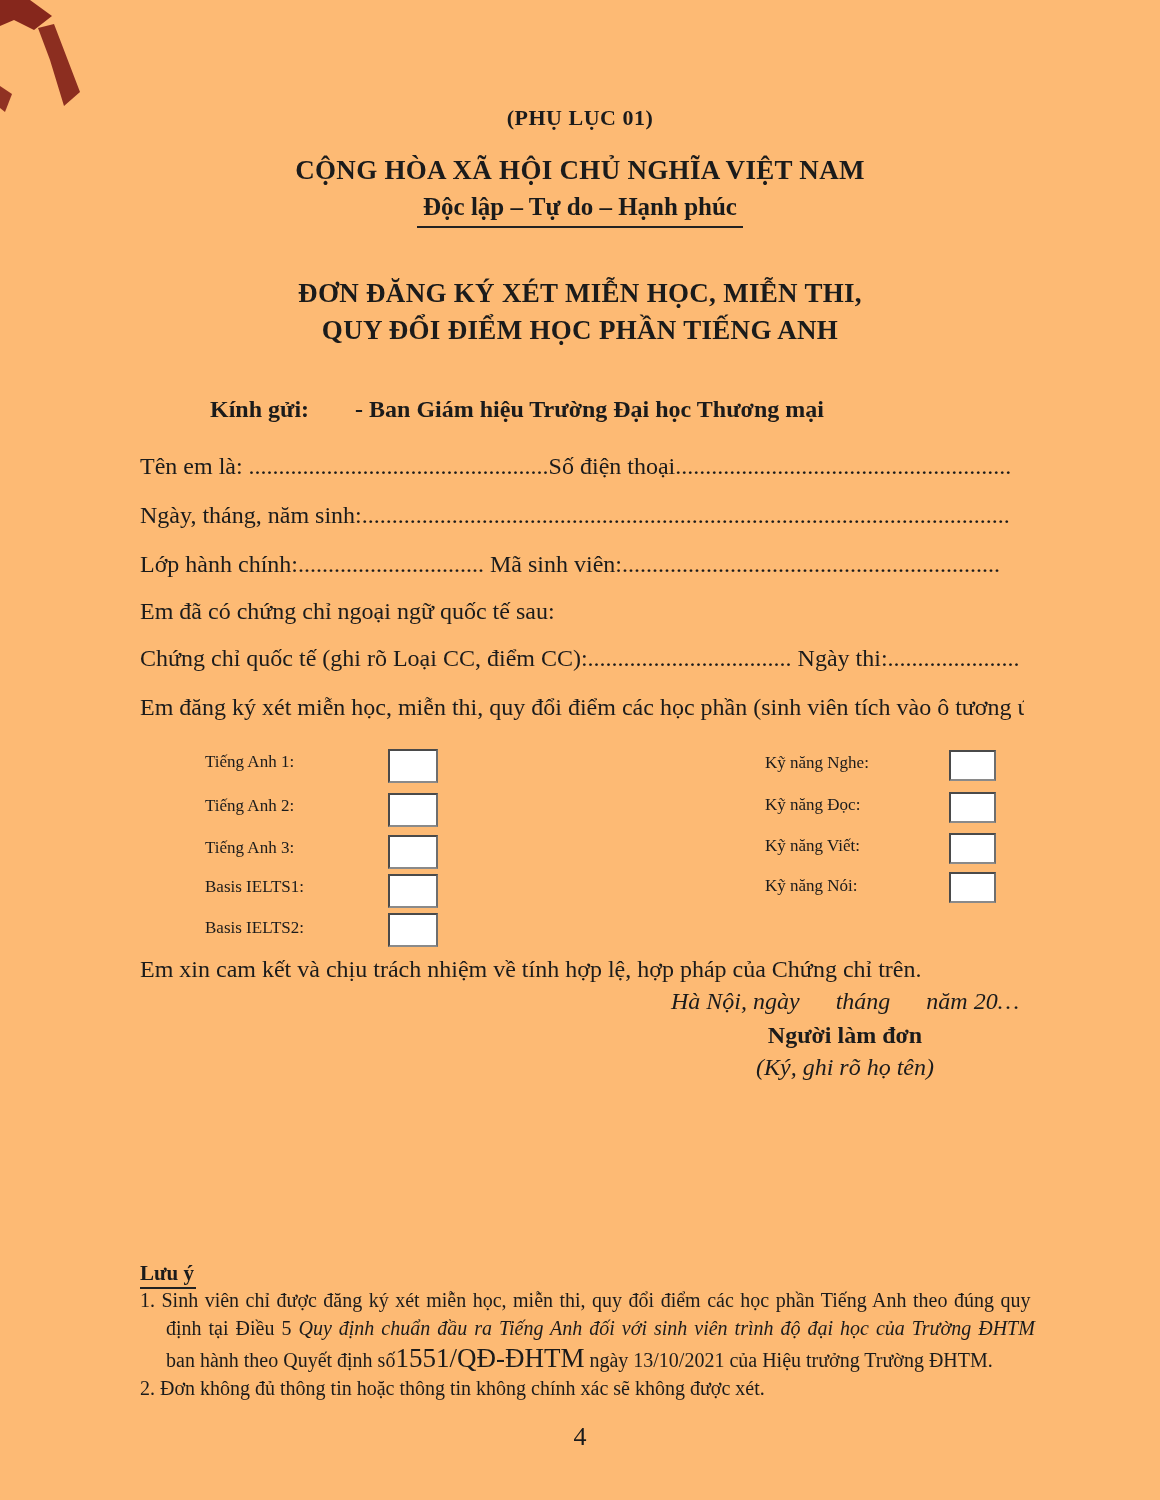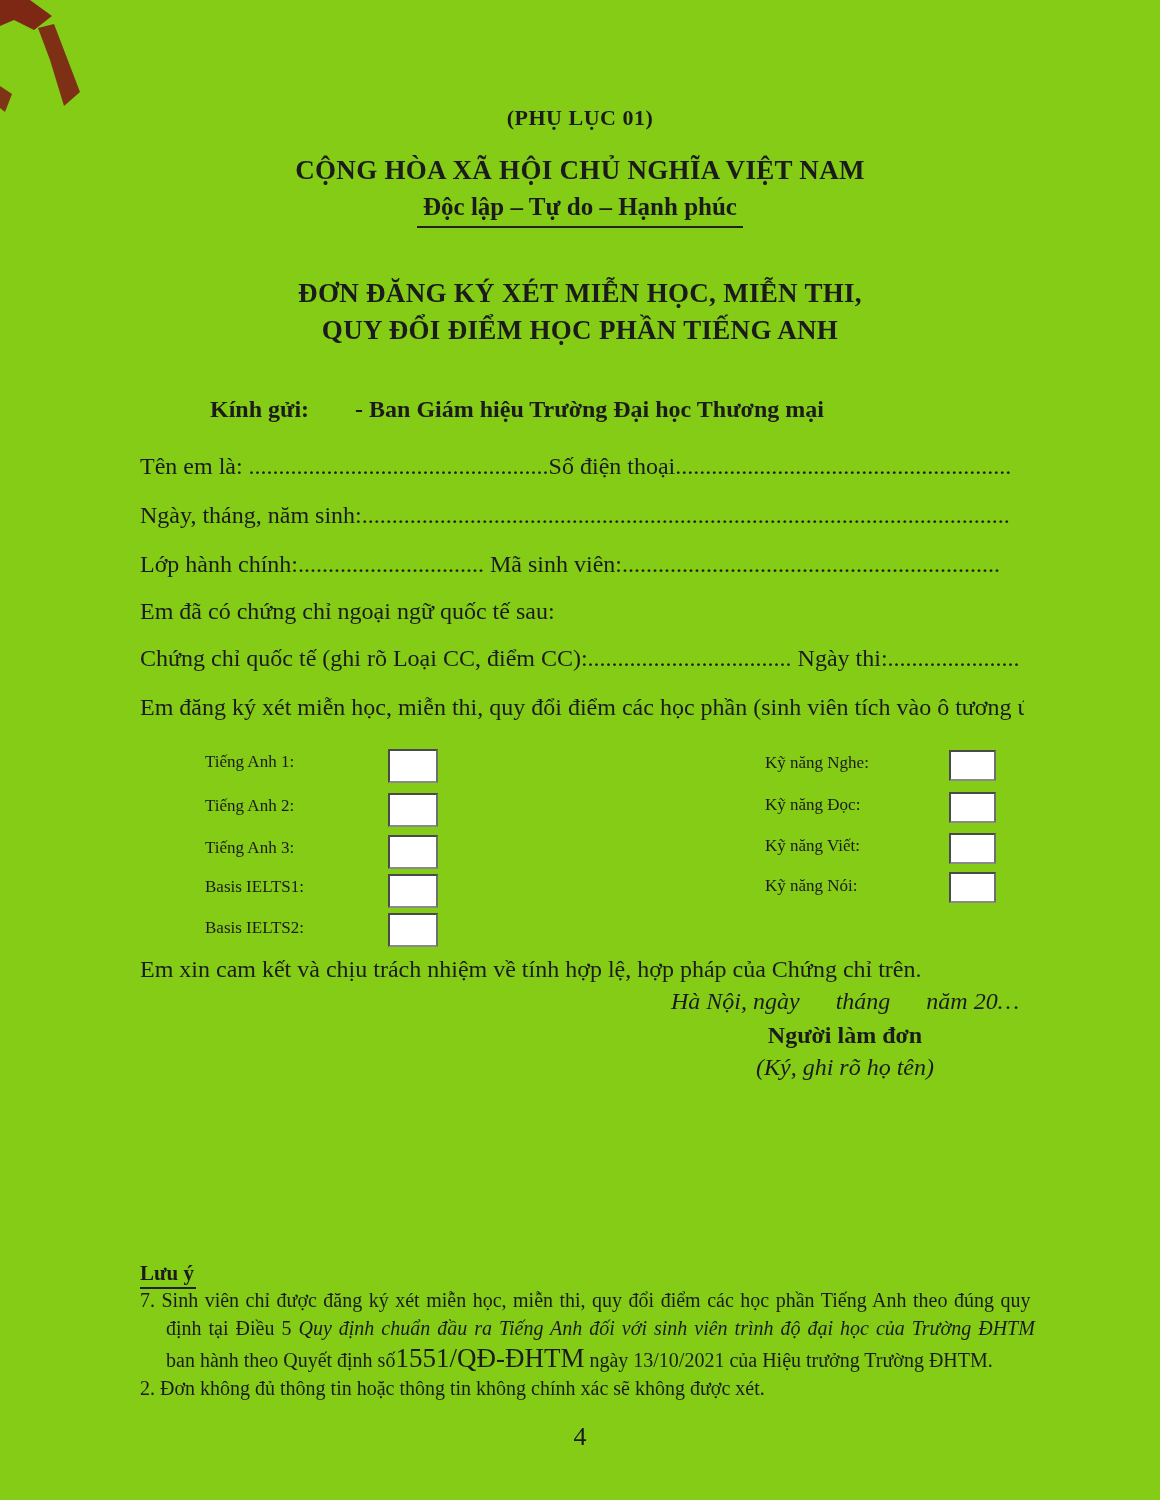--- a/index.html
+++ b/index.html
@@ -1,19 +1,19 @@
 <!DOCTYPE html>
 <html><head>
 <meta charset="utf-8">
 <style>
   html,body{margin:0;padding:0;background:#e8e8e8;}
   .page{
     position:relative;
     width:1160px;height:1500px;
-    background:#84cc16;
+    background:#fdba74;
     overflow:hidden;
     font-family:"Liberation Serif","DejaVu Serif",serif;
     color:#1b1b1b;
   }
   .abs{position:absolute;white-space:nowrap;line-height:1.18;}
   .center{left:0;width:1160px;text-align:center;}
   .b{font-weight:bold;}
   .i{font-style:italic;}
   .appendix{top:105px;font-size:22px;letter-spacing:.5px;}
   .motto1{top:155px;font-size:27px;letter-spacing:.3px;}
@@ -117,21 +117,21 @@
   <div class="sig">
     <div class="date">Hà Nội, ngày&nbsp;&nbsp;&nbsp;&nbsp;&nbsp;&nbsp;tháng&nbsp;&nbsp;&nbsp;&nbsp;&nbsp;&nbsp;năm 20…</div>
     <div class="who">Người làm đơn</div>
     <div class="note">(Ký, ghi rõ họ tên)</div>
   </div>
 
   <div class="abs b luuy">
     <span class="ul">Lưu ý</span>
   </div>
 
-  <div class="abs n1l1">7. Sinh viên chỉ được đăng ký xét miễn học, miễn thi, quy đổi điểm các học phần Tiếng Anh theo đúng quy</div>
+  <div class="abs n1l1">1. Sinh viên chỉ được đăng ký xét miễn học, miễn thi, quy đổi điểm các học phần Tiếng Anh theo đúng quy</div>
 
   <div class="abs n1l2">
     <span>định tại Điều 5 </span><span class="i">Quy định chuẩn đầu ra Tiếng Anh đối với sinh viên trình độ đại học của Trường ĐHTM</span>
   </div>
 
   <div class="abs n1l3">
     <span>ban hành theo Quyết định số</span><span class="big">1551/QĐ-ĐHTM</span><span> ngày 13/10/2021 của Hiệu trưởng Trường ĐHTM.</span>
   </div>
 
   <div class="abs n2">2. Đơn không đủ thông tin hoặc thông tin không chính xác sẽ không được xét.</div>

